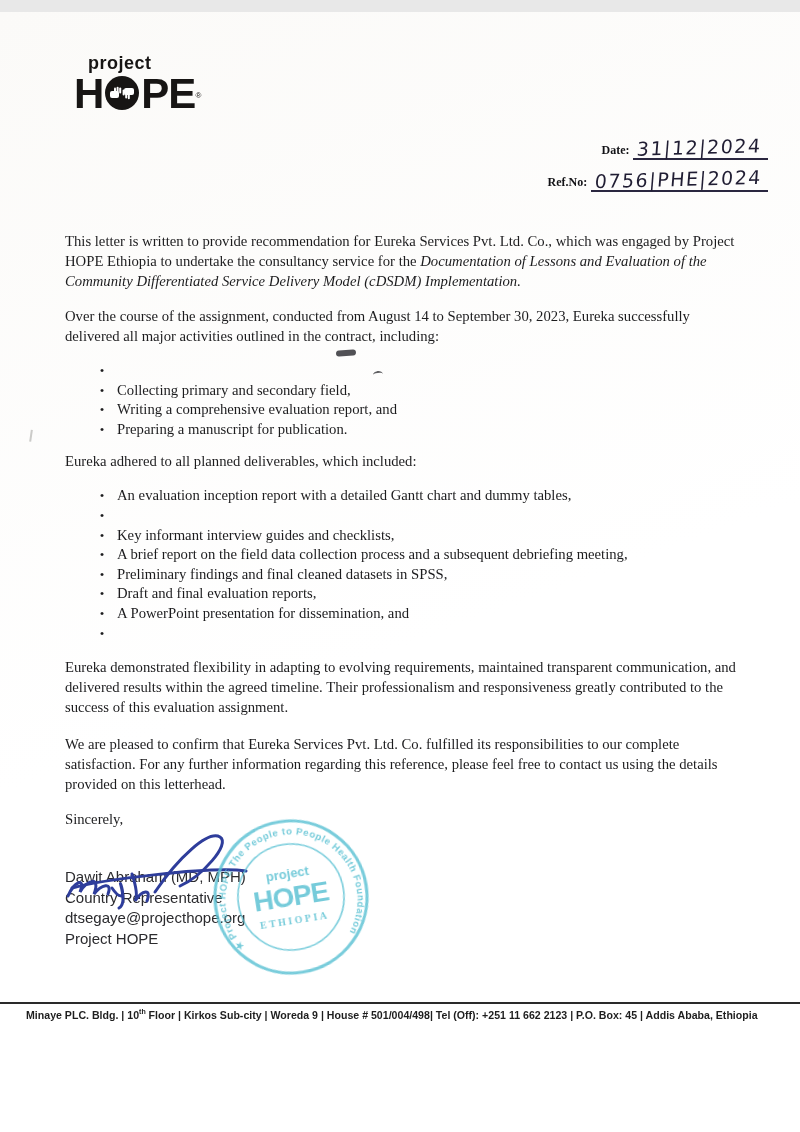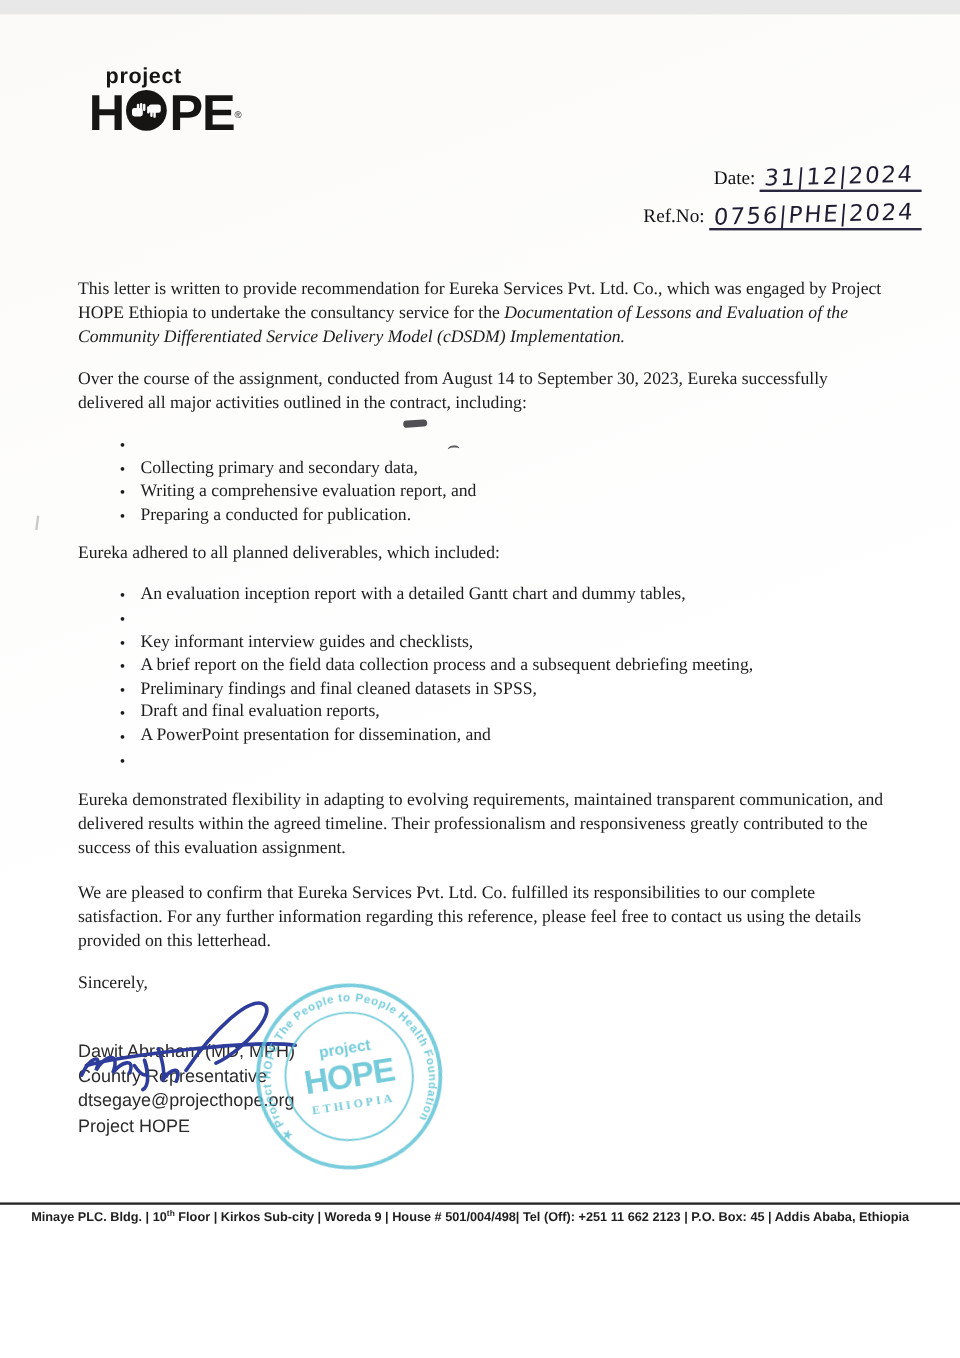--- a/index.html
+++ b/index.html
@@ -22,21 +22,21 @@
   .logo .word{display:flex;align-items:center;}
   .logo .big{
     font-family:"Liberation Sans",sans-serif;
     font-weight:bold;font-size:42px;letter-spacing:-1px;color:#171514;
   }
   .logo .o-icon{display:inline-block;margin:0 1px;}
   .logo .reg{font-family:"Liberation Sans",sans-serif;font-size:8px;vertical-align:top;color:#171514;position:relative;top:2px;}
   
   .meta{position:absolute;right:32px;top:124px;text-align:right;}
   .meta .row{margin-bottom:8px;white-space:nowrap;}
-  .meta .lbl{font-weight:normal;font-size:16px;color:#121216;}
+  .meta .lbl{font-weight:bold;font-size:12px;color:#121216;}
   .hand{
     display:inline-block;
     font-family:"DejaVu Sans",sans-serif;
     font-size:19px;font-weight:500;color:#201d33;
     transform:skewX(-6deg) rotate(-1.5deg);
     letter-spacing:1.5px;
     padding:0 6px 0 4px;
   }
   .hand-wrap{display:inline-block;border-bottom:2px solid #2a2740;}
   
@@ -127,29 +127,29 @@
     <p class="p-intro"><span>This letter is written to provide recommendation for Eureka Services Pvt. Ltd. Co., which was engaged by Project HOPE Ethiopia to undertake the consultancy service for the </span><em>Documentation of Lessons and Evaluation of the Community Differentiated Service Delivery Model (cDSDM) Implementation.</em></p>
 
     <p class="p-scope">Over the course of the assignment, conducted from August 14 to September 30, 2023, Eureka successfully delivered all major activities outlined in the contract, including:</p>
 
     <ul class="blist">
         <li>
           <span class="bullet">•</span>
         </li>
         <li>
           <span class="bullet">•</span>
-          <span>Collecting primary and secondary data,</span>
+          <span>Collecting primary and secondary field,</span>
         </li>
         <li>
           <span class="bullet">•</span>
           <span>Writing a comprehensive evaluation report, and</span>
         </li>
         <li>
           <span class="bullet">•</span>
-          <span>Preparing a conducted for publication.</span>
+          <span>Preparing a manuscript for publication.</span>
         </li>
       </ul>
 
     <p class="p-adhered">Eureka adhered to all planned deliverables, which included:</p>
 
     <ul class="blist">
         <li>
           <span class="bullet">•</span>
           <span>An evaluation inception report with a detailed Gantt chart and dummy tables,</span>
         </li>

